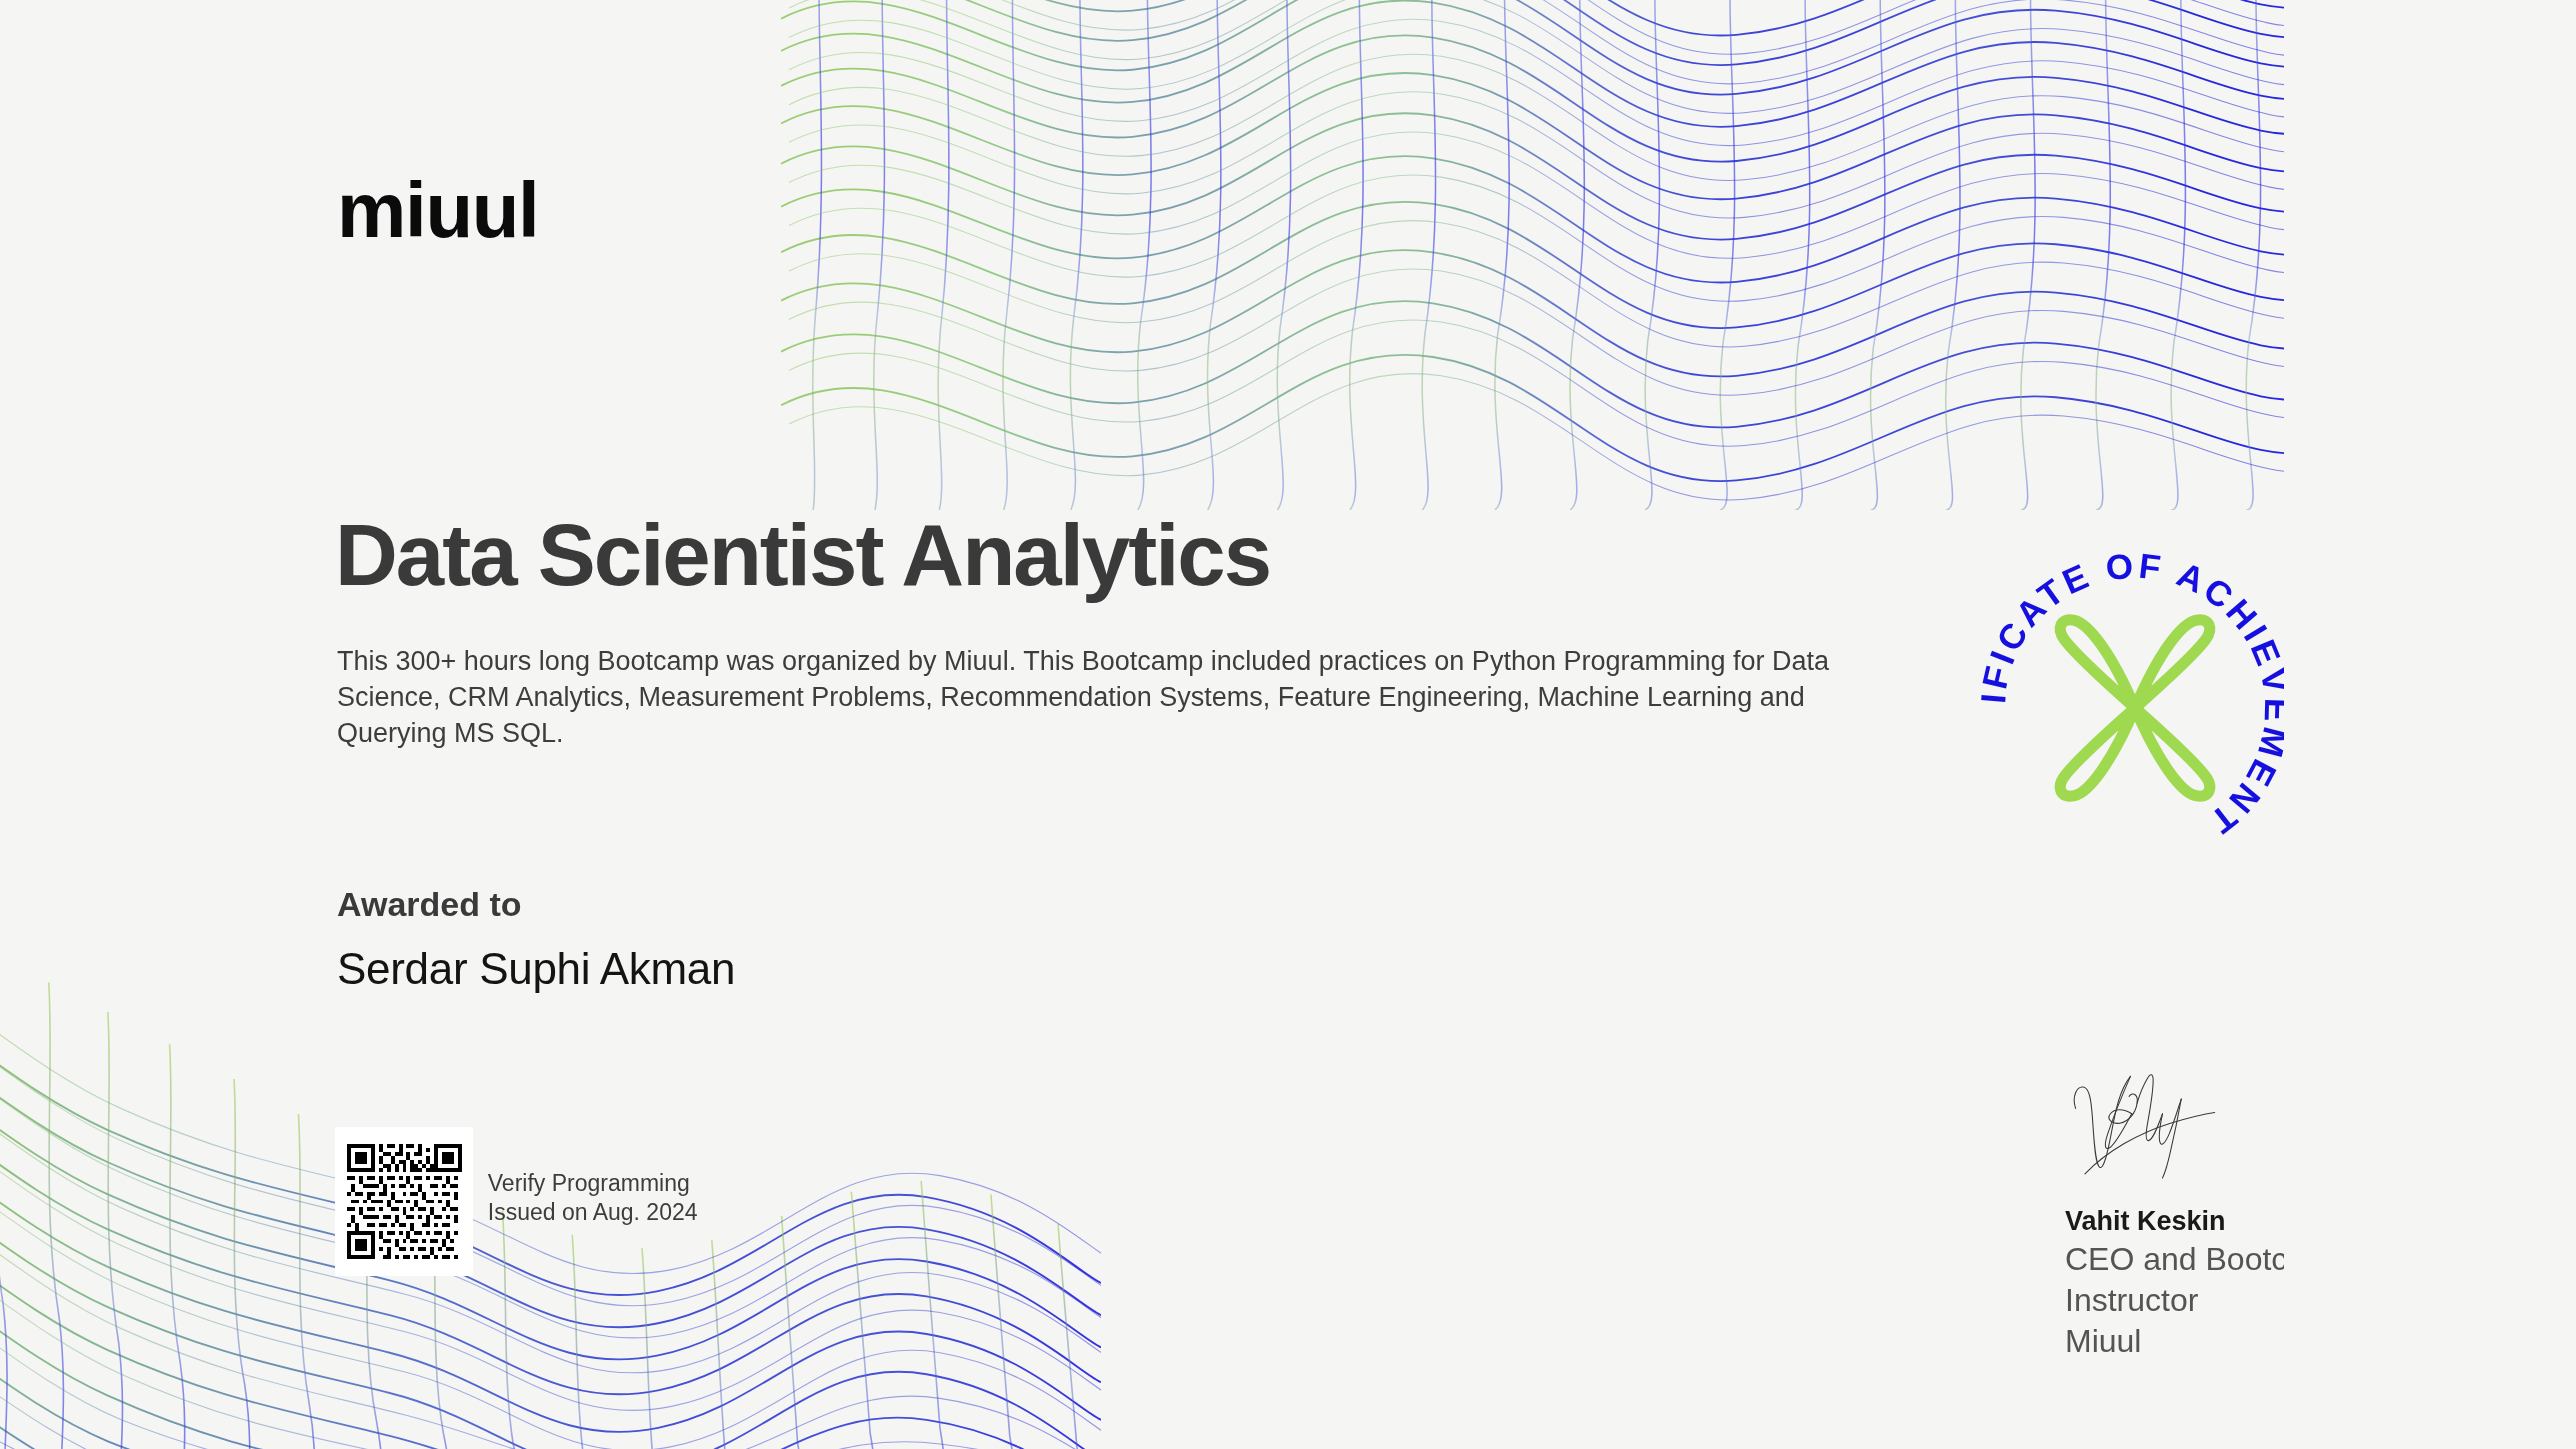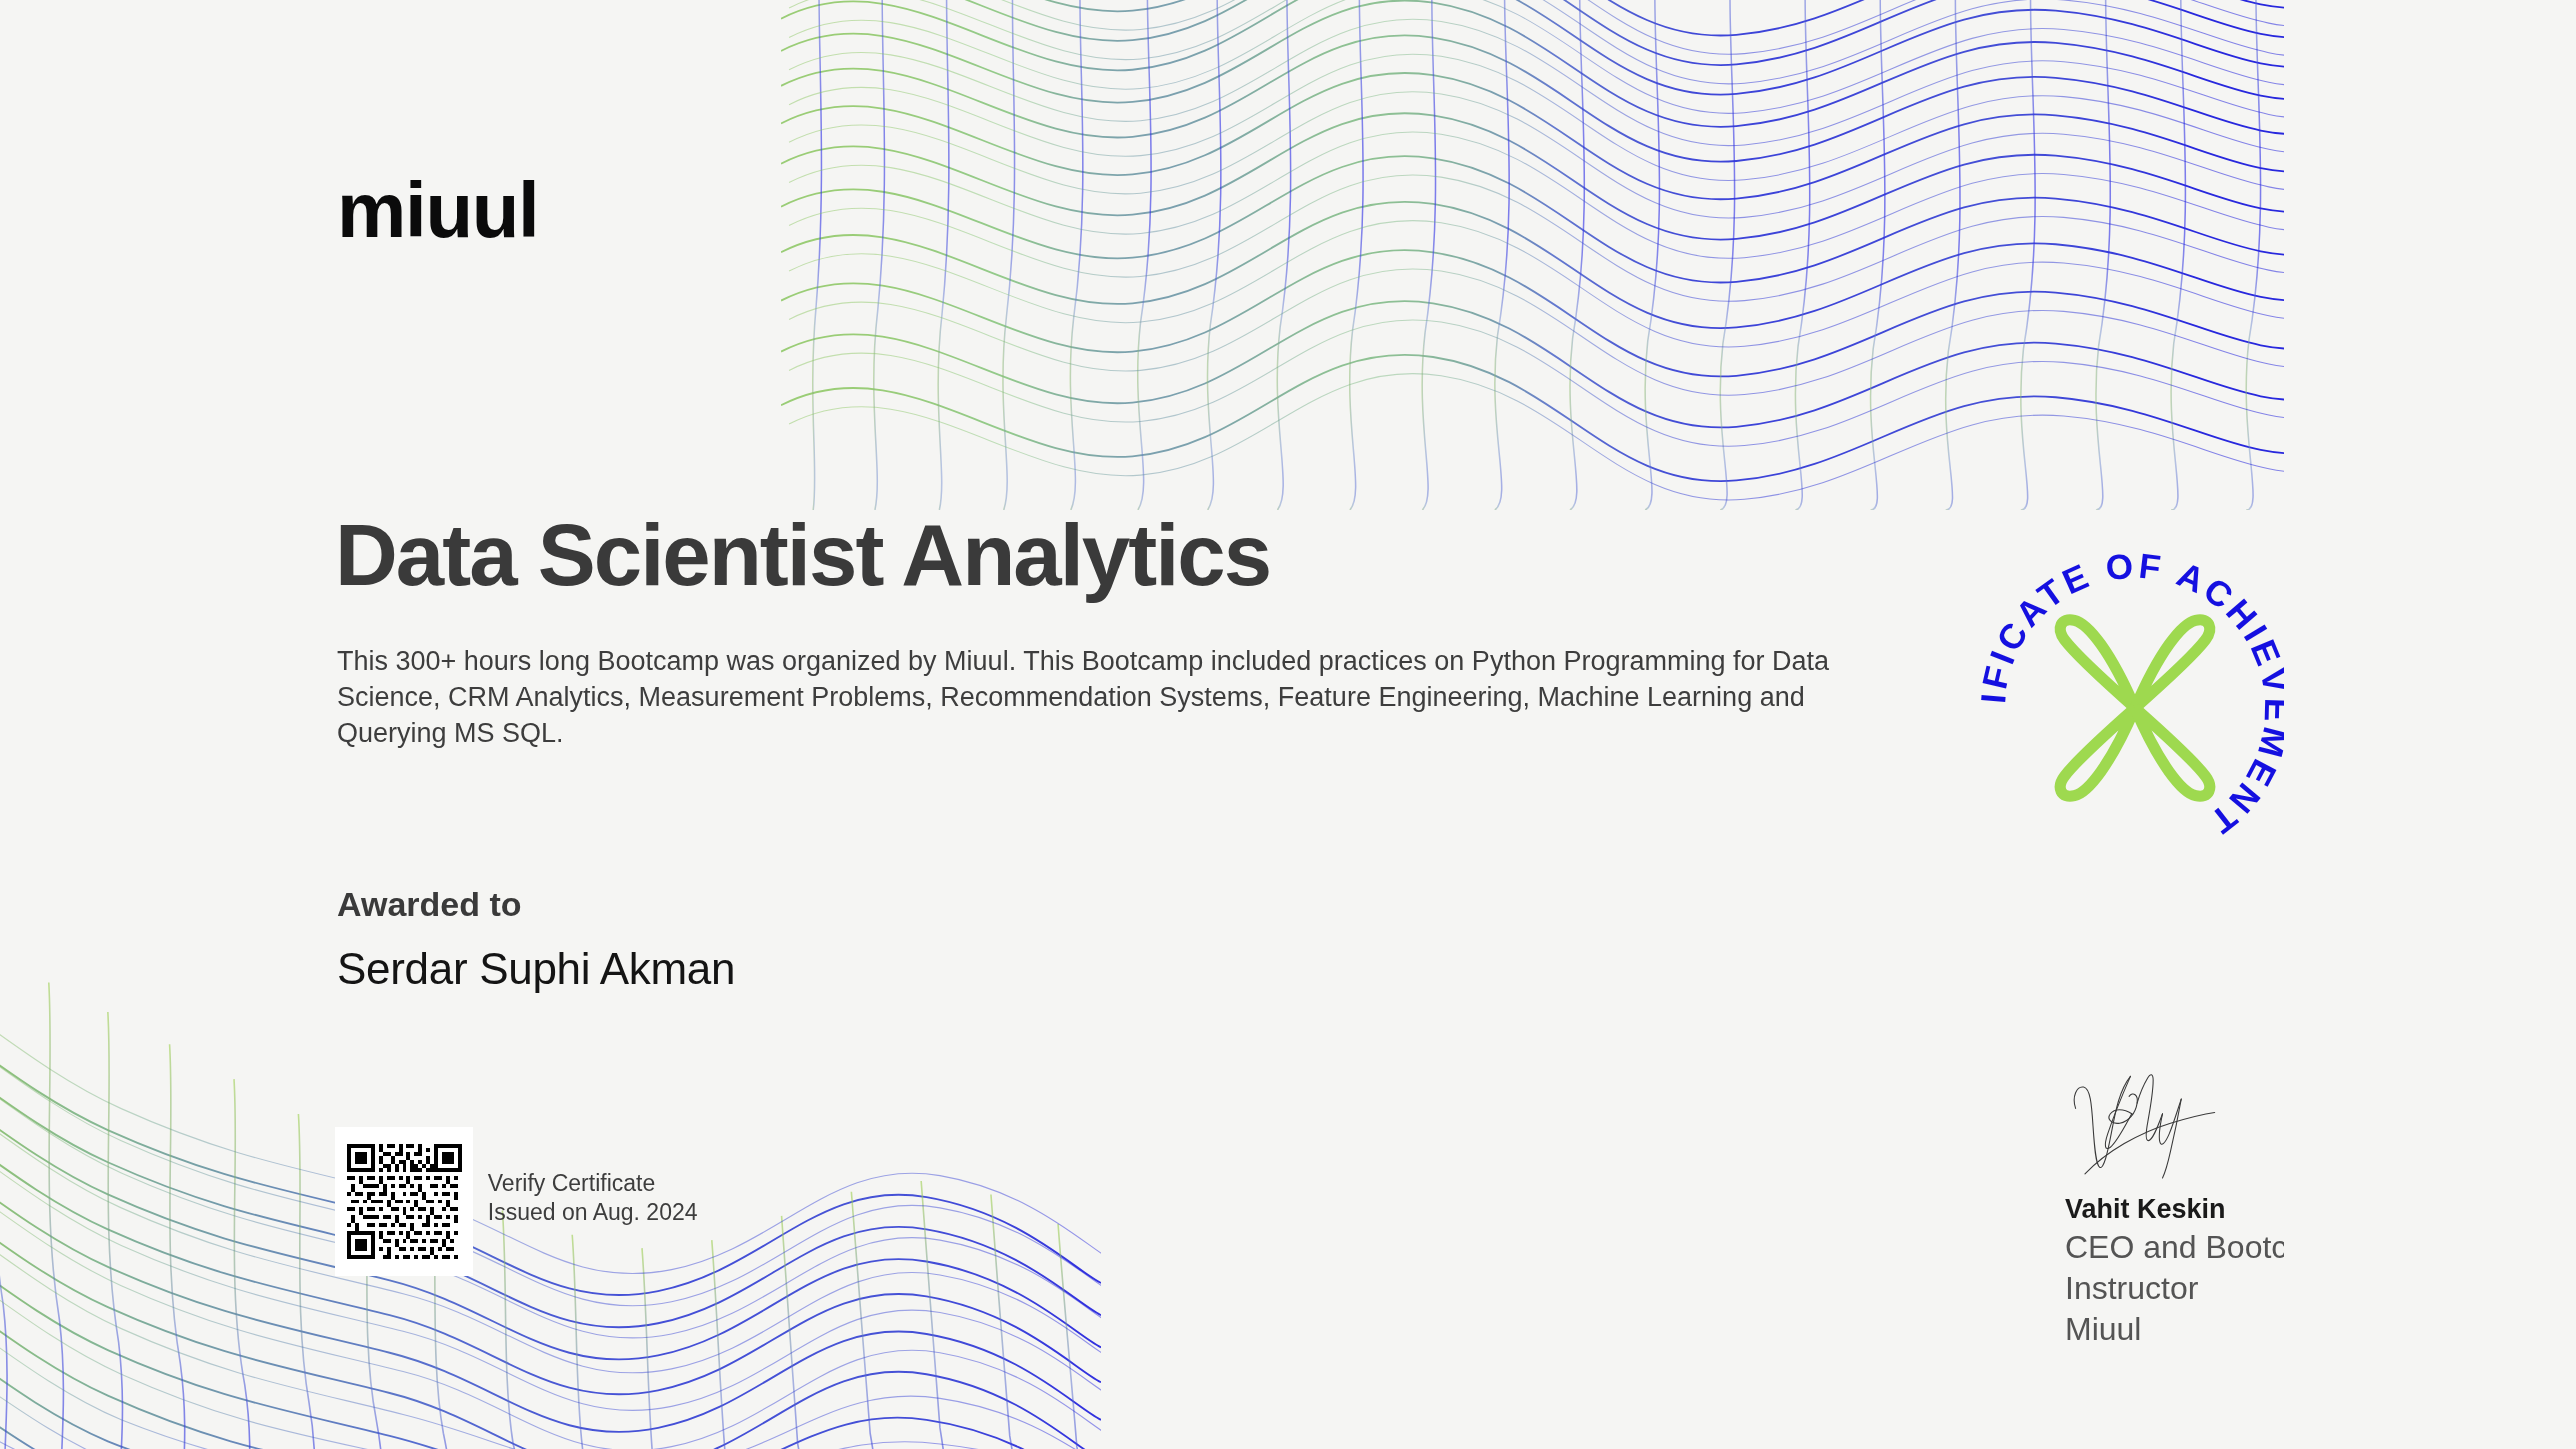--- a/index.html
+++ b/index.html
@@ -137,21 +137,21 @@
     top: 1067px;
     width: 416px;
   }
   #signature-mark {
     display: block;
     width: 181px;
     height: 117px;
     margin-left: 1.3px;
   }
   #signer-name {
-    margin-top: 9px;
+    margin-top: 21px;
     font-size: 27px;
     line-height: 1.25;
     font-weight: 700;
     color: #1a1a1a;
   }
   #signer-role,
   #signer-org {
     font-size: 32px;
     line-height: 1.28;
     color: #545454;
@@ -462,21 +462,21 @@
           <rect x="14" y="28" width="2" height="1"></rect>
             <rect x="17" y="28" width="1" height="1"></rect>
           <rect x="19" y="28" width="2" height="1"></rect>
             <rect x="22" y="28" width="1" height="1"></rect>
           <rect x="24" y="28" width="2" height="1"></rect>
             <rect x="27" y="28" width="1" height="1"></rect>
         </g>
       </svg>
     </div>
     <div id="verify-text">
-      <div>Verify Certificate</div>
+      <div>Verify Programming</div>
       <div>Issued on Aug. 2024</div>
     </div>
   </div>
 
   <svg id="seal" viewBox="0 0 400 400" aria-hidden="true">
     <defs>
       <path id="sealRing" d="M 200,200 m -152,0 a 152,152 0 1,1 304,0 a 152,152 0 1,1 -304,0"></path>
     </defs>
     <text font-family="'Liberation Sans', sans-serif" font-size="41" font-weight="700" letter-spacing="4.2" fill="#1510e0">
       <textPath href="#sealRing" startOffset="26.5%" text-anchor="middle">CERTIFICATE OF ACHIEVEMENT</textPath>

